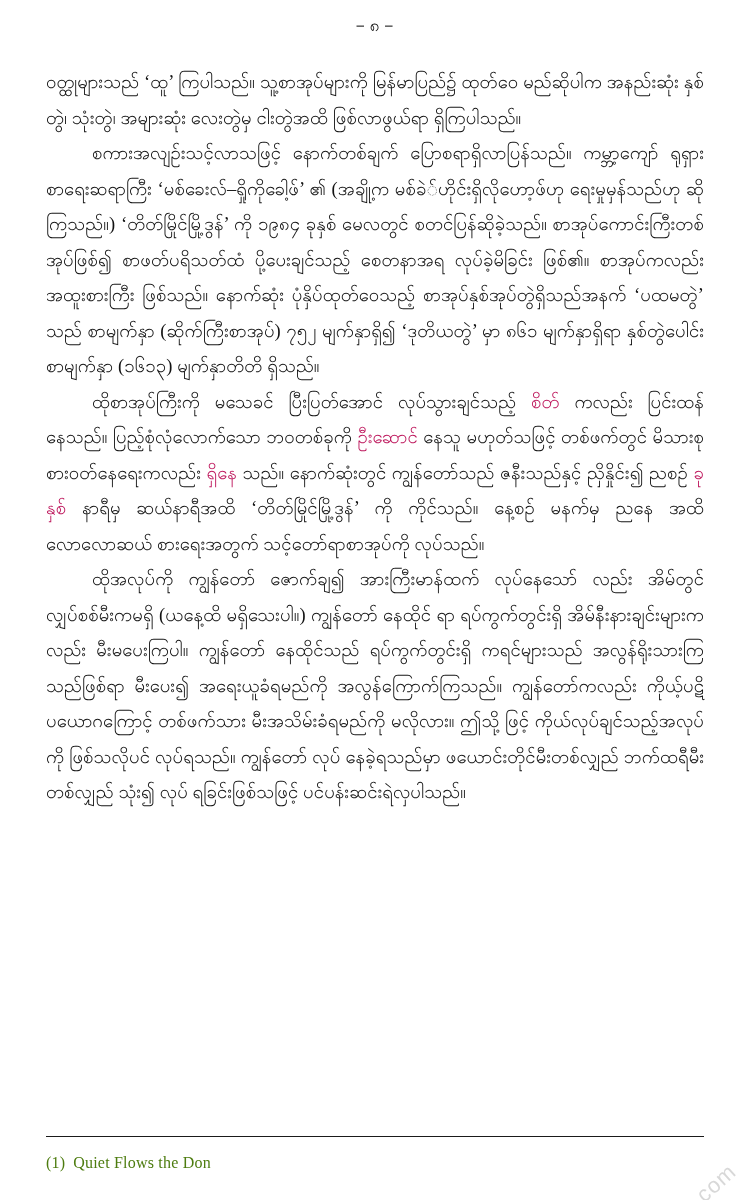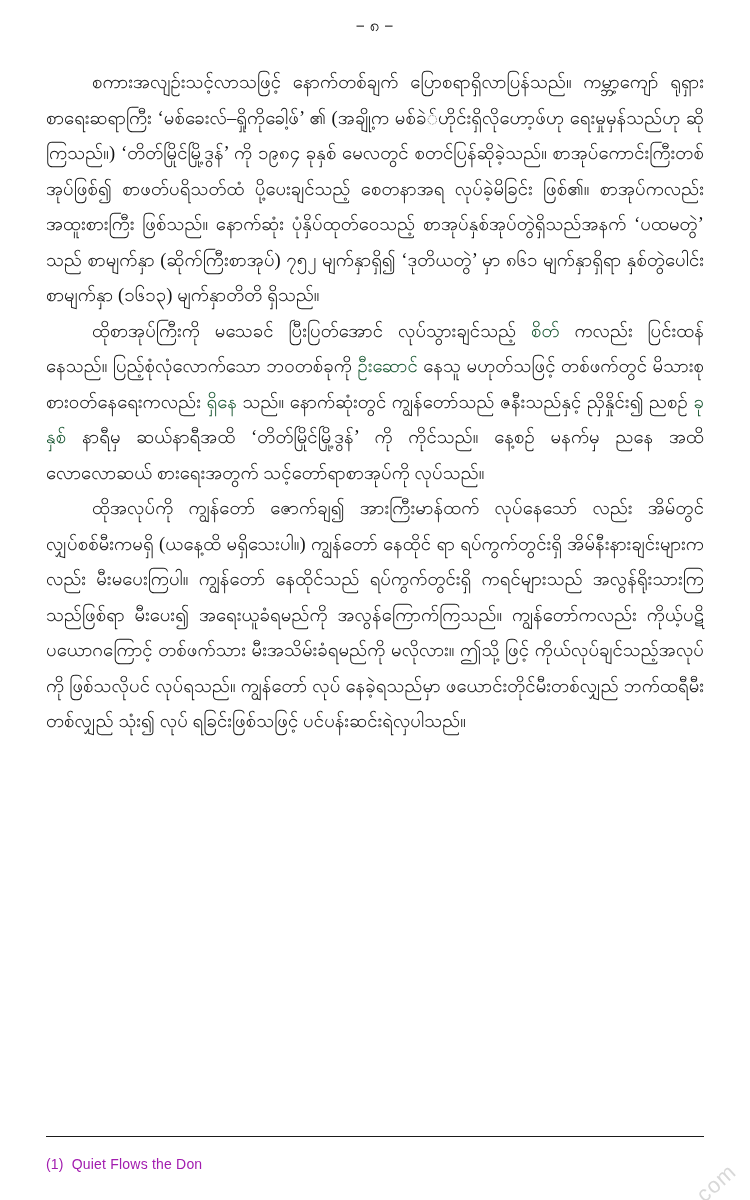--- a/index.html
+++ b/index.html
@@ -40,36 +40,36 @@
   }
   .para {
     margin: 0 0 0 0;
     text-indent: 46px;
     text-align: justify;
   }
   .para.first {
     text-indent: 0;
   }
   .redish {
-    color: #14532d;
+    color: #be185d;
   }
   .footer-rule {
     position: absolute;
     left: 46px;
     right: 46px;
     bottom: 63px;
     border-top: 1.6px solid #1a1a1a;
   }
   .footnote {
     position: absolute;
     left: 46px;
     bottom: 28px;
-    font-size: 14px;
-    color: #a21caf;
-    font-family: Liberation Sans, sans-serif;
+    font-size: 16px;
+    color: #4d7c0f;
+    font-family: Liberation Serif, serif;
     letter-spacing: 0.2px;
   }
   .footnote .fn-num {
     margin-right: 8px;
   }
   .watermark {
     position: absolute;
     right: 8px;
     bottom: 22px;
     font-family: "Liberation Sans", sans-serif;
@@ -84,20 +84,21 @@
 </style>
 </head>
 <body>
 
 <div class="page">
 
   <div class="page-number">－၈－</div>
 
   <div class="body-text">
 
+    <p class="para first"><span>ဝတ္ထုများသည် ‘ထူ’ ကြပါသည်။ သူ့စာအုပ်များကို မြန်မာပြည်၌ ထုတ်ဝေ မည်ဆိုပါက အနည်းဆုံး နှစ်တွဲ၊ သုံးတွဲ၊ အများဆုံး လေးတွဲမှ ငါးတွဲအထိ ဖြစ်လာဖွယ်ရာ ရှိကြပါသည်။</span></p>
 
     <p class="para"><span>စကားအလျဉ်းသင့်လာသဖြင့် နောက်တစ်ချက် ပြောစရာရှိလာပြန်သည်။ ကမ္ဘာ့ကျော် ရုရှား စာရေးဆရာကြီး ‘မစ်ခေးလ်–ရှိုကိုခေါ့ဖ်’ ၏ (အချို့က မစ်ခဲ်ဟိုင်းရှိလိုဟော့ဖ်ဟု ရေးမှုမှန်သည်ဟု ဆိုကြသည်။) ‘တိတ်မြိုင်မြို့ဒွန်’ ကို ၁၉၈၄ ခုနှစ် မေလတွင် စတင်ပြန်ဆိုခဲ့သည်။ စာအုပ်ကောင်းကြီးတစ်အုပ်ဖြစ်၍ စာဖတ်ပရိသတ်ထံ ပို့ပေးချင်သည့် စေတနာအရ လုပ်ခဲ့မိခြင်း ဖြစ်၏။ စာအုပ်ကလည်း အထူးစားကြီး ဖြစ်သည်။ နောက်ဆုံး ပုံနှိပ်ထုတ်ဝေသည့် စာအုပ်နှစ်အုပ်တွဲရှိသည်အနက် ‘ပထမတွဲ’ သည် စာမျက်နှာ (ဆိုက်ကြီးစာအုပ်) ၇၅၂ မျက်နှာရှိ၍ ‘ဒုတိယတွဲ’ မှာ ၈၆၁ မျက်နှာရှိရာ နှစ်တွဲပေါင်း စာမျက်နှာ (၁၆၁၃) မျက်နှာတိတိ ရှိသည်။</span></p>
 
     <p class="para"><span>ထိုစာအုပ်ကြီးကို မသေခင် ပြီးပြတ်အောင် လုပ်သွားချင်သည့် </span><span class="redish">စိတ်</span><span> ကလည်း ပြင်းထန်နေသည်။ ပြည့်စုံလုံလောက်သော ဘဝတစ်ခုကို </span><span class="redish">ဦးဆောင်</span><span> နေသူ မဟုတ်သဖြင့် တစ်ဖက်တွင် မိသားစု စားဝတ်နေရေးကလည်း </span><span class="redish">ရှိနေ</span><span> သည်။ နောက်ဆုံးတွင် ကျွန်တော်သည် ဇနီးသည်နှင့် ညှိနှိုင်း၍ ညစဉ် </span><span class="redish">ခုနှစ်</span><span> နာရီမှ ဆယ်နာရီအထိ ‘တိတ်မြိုင်မြို့ဒွန်’ ကို ကိုင်သည်။ နေ့စဉ် မနက်မှ ညနေ အထိ လောလောဆယ် စားရေးအတွက် သင့်တော်ရာစာအုပ်ကို လုပ်သည်။</span></p>
 
     <p class="para"><span>ထိုအလုပ်ကို ကျွန်တော် ဇောက်ချ၍ အားကြီးမာန်ထက် လုပ်နေသော် လည်း အိမ်တွင် လျှပ်စစ်မီးကမရှိ (ယနေ့ထိ မရှိသေးပါ။) ကျွန်တော် နေထိုင် ရာ ရပ်ကွက်တွင်းရှိ အိမ်နီးနားချင်းများကလည်း မီးမပေးကြပါ။ ကျွန်တော် နေထိုင်သည် ရပ်ကွက်တွင်းရှိ ကရင်များသည် အလွန်ရိုးသားကြသည်ဖြစ်ရာ မီးပေး၍ အရေးယူခံရမည်ကို အလွန်ကြောက်ကြသည်။ ကျွန်တော်ကလည်း ကိုယ့်ပဋိပယောဂကြောင့် တစ်ဖက်သား မီးအသိမ်းခံရမည်ကို မလိုလား။ ဤသို့ ဖြင့် ကိုယ်လုပ်ချင်သည့်အလုပ်ကို ဖြစ်သလိုပင် လုပ်ရသည်။ ကျွန်တော် လုပ် နေခဲ့ရသည်မှာ ဖယောင်းတိုင်မီးတစ်လျှည် ဘက်ထရီမီးတစ်လျှည် သုံး၍ လုပ် ရခြင်းဖြစ်သဖြင့် ပင်ပန်းဆင်းရဲလှပါသည်။</span></p>
 
 
   </div>
 

